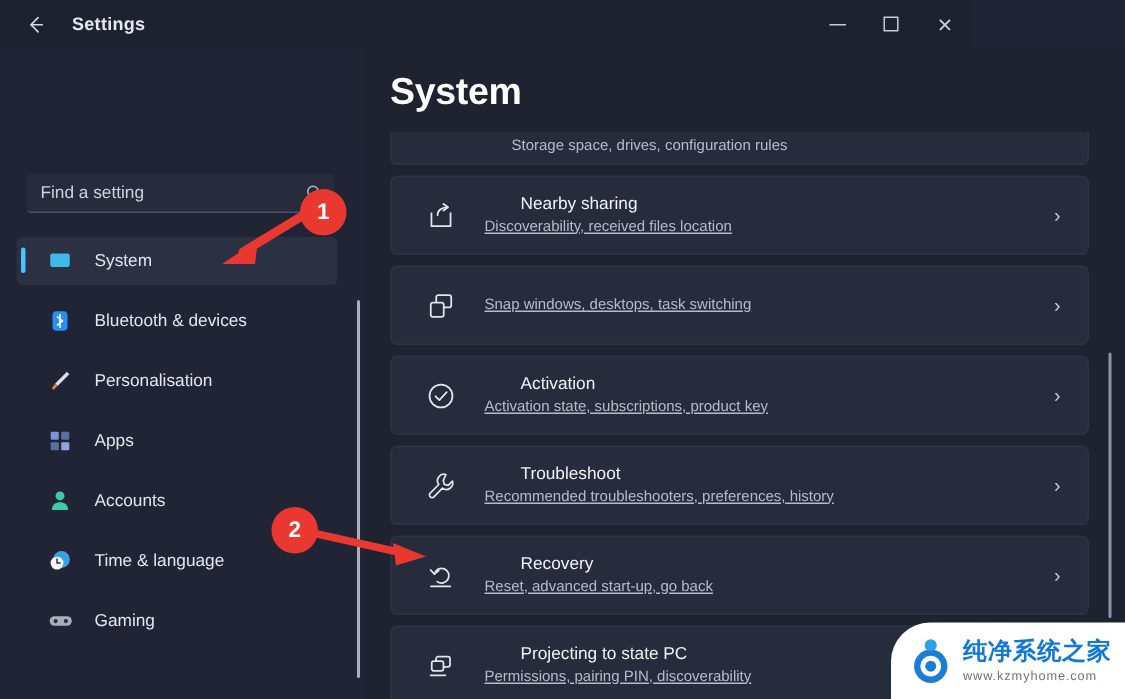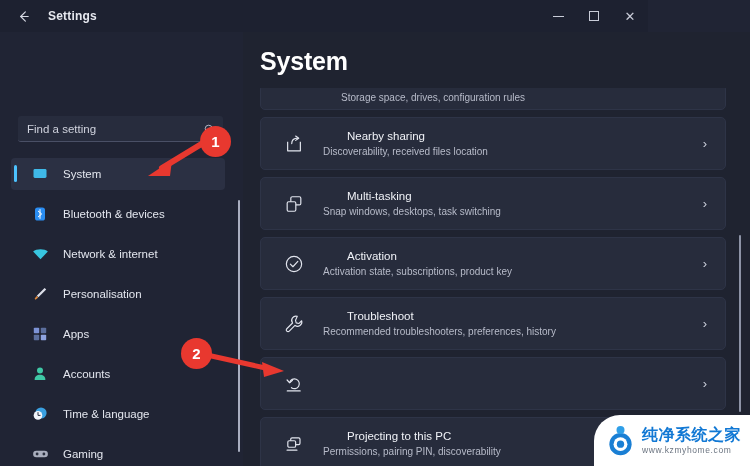--- a/index.html
+++ b/index.html
@@ -199,20 +199,21 @@
     line-height: 15px;
     white-space: nowrap;
     padding-left: 24px;
   }
   .card-sub {
     font-size: 10px;
     color: #b7bbc9;
     line-height: 14px;
     margin-top: 1px;
     white-space: nowrap;
+    text-decoration: underline;
   }
   .card-clip-sub {
     margin-left: 58px;
     font-size: 10px;
     color: #b7bbc9;
     line-height: 14px;
     white-space: nowrap;
     padding-top: 1px;
   }
   .chev {
@@ -334,28 +335,20 @@
       <div class="nav-item">
         <span class="nav-icon">
           <svg width="16" height="16" viewBox="0 0 16 16" aria-hidden="true">
             <rect x="3" y="1.5" width="10" height="13" rx="2.6" fill="#2a8df2"></rect>
             <path d="M6.3 5.2 L9.7 8 L6.3 10.8 M8 3.6 V12.4" stroke="#ffffff" stroke-width="1" fill="none" stroke-linecap="round" stroke-linejoin="round"></path>
           </svg>
         </span>
         <span class="nav-label">Bluetooth &amp; devices</span>
       </div>
 
-      <div class="nav-item">
-        <span class="nav-icon">
-          <svg width="17" height="16" viewBox="0 0 18 16" aria-hidden="true">
-            <path d="M1.2 5.4 C4.6 2.3 13.4 2.3 16.8 5.4 L9 13.6 Z" fill="#38c6e0"></path>
-          </svg>
-        </span>
-        <span class="nav-label">Network &amp; internet</span>
-      </div>
 
       <div class="nav-item">
         <span class="nav-icon">
           <svg width="16" height="16" viewBox="0 0 16 16" aria-hidden="true">
             <path d="M12.6 1.9 L14.2 3.5 L6.4 11.3 L4.8 9.7 Z" fill="#dcdfe8"></path>
             <path d="M4.6 9.9 L6.2 11.5 L3.6 13.8 L2.6 12.8 Z" fill="#e08a3c"></path>
           </svg>
         </span>
         <span class="nav-label">Personalisation</span>
       </div>
@@ -433,21 +426,20 @@
       </div>
 
       <div class="card">
         <span class="card-icon">
           <svg width="20" height="20" viewBox="0 0 22 22" fill="none" aria-hidden="true">
             <rect x="7.5" y="3" width="11" height="9" rx="1.6" stroke="#e2e5ee" stroke-width="1.3"></rect>
             <rect x="3.5" y="8.5" width="9.5" height="10.5" rx="1.6" stroke="#e2e5ee" stroke-width="1.3" fill="#272c3c"></rect>
           </svg>
         </span>
         <div class="card-text">
-          <div class="card-title">Multi-tasking</div>
           <div class="card-sub">Snap windows, desktops, task switching</div>
         </div>
         <span class="chev">›</span>
       </div>
 
       <div class="card">
         <span class="card-icon">
           <svg width="20" height="20" viewBox="0 0 22 22" fill="none" aria-hidden="true">
             <circle cx="11" cy="11" r="8.4" stroke="#e2e5ee" stroke-width="1.3"></circle>
             <path d="M7 11.2 L9.8 14 L15.2 8.2" stroke="#e2e5ee" stroke-width="1.3" stroke-linecap="round" stroke-linejoin="round"></path>
@@ -474,33 +466,37 @@
       </div>
 
       <div class="card">
         <span class="card-icon">
           <svg width="20" height="20" viewBox="0 0 22 22" fill="none" aria-hidden="true">
             <path d="M6.2 9.4 A5.4 5.4 0 1 1 8.2 15.1" stroke="#e2e5ee" stroke-width="1.3" stroke-linecap="round"></path>
             <path d="M3.4 6.6 L6.2 9.6 L9.3 7" stroke="#e2e5ee" stroke-width="1.3" stroke-linecap="round" stroke-linejoin="round"></path>
             <path d="M3.6 18.6 H17.8" stroke="#e2e5ee" stroke-width="1.3" stroke-linecap="round"></path>
           </svg>
         </span>
+        <div class="card-text">
+          <div class="card-title">Recovery</div>
+          <div class="card-sub">Reset, advanced start-up, go back</div>
+        </div>
         <span class="chev">›</span>
       </div>
 
       <div class="card">
         <span class="card-icon">
           <svg width="20" height="20" viewBox="0 0 22 22" fill="none" aria-hidden="true">
             <rect x="7.4" y="4.2" width="10.2" height="7.4" rx="1.5" stroke="#e2e5ee" stroke-width="1.3"></rect>
             <rect x="4.2" y="7.4" width="8.6" height="7.2" rx="1.5" stroke="#e2e5ee" stroke-width="1.3" fill="#272c3c"></rect>
             <path d="M3.4 17.8 H14.2" stroke="#e2e5ee" stroke-width="1.3" stroke-linecap="round"></path>
           </svg>
         </span>
         <div class="card-text">
-          <div class="card-title">Projecting to this PC</div>
+          <div class="card-title">Projecting to state PC</div>
           <div class="card-sub">Permissions, pairing PIN, discoverability</div>
         </div>
         <span class="chev">›</span>
       </div>
 
     </div>
 
     <div class="title-fade"></div>
     <div class="page-title">System</div>
 

